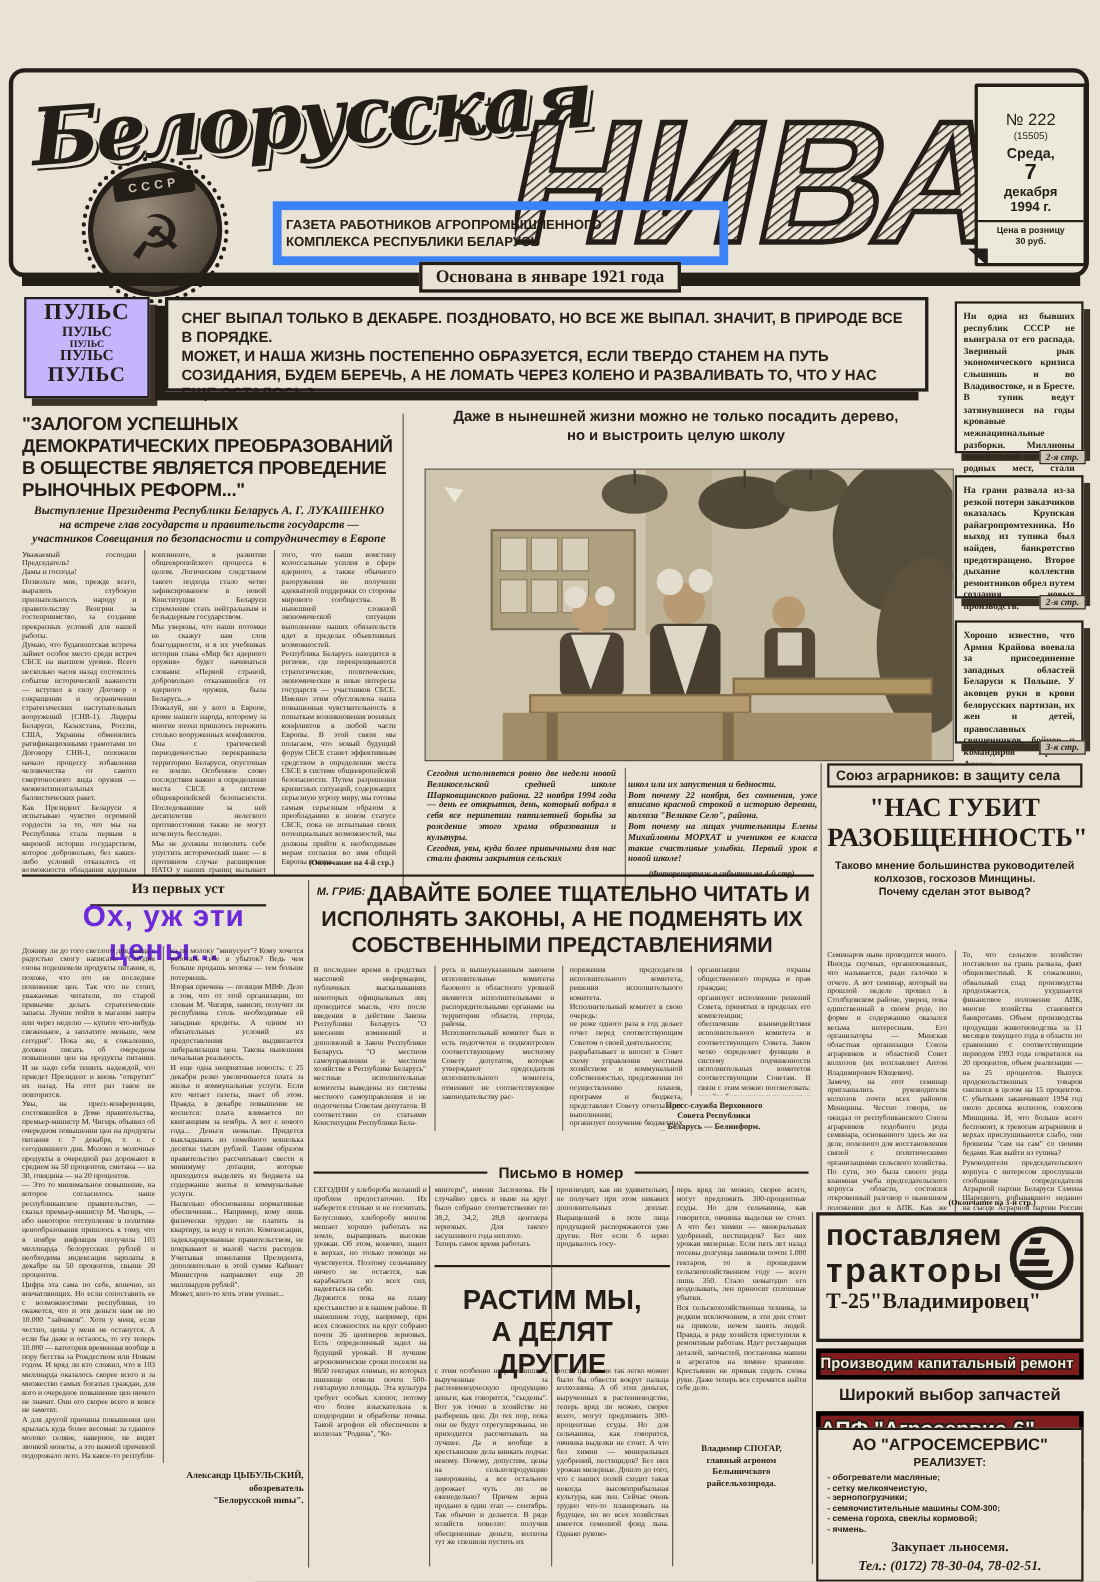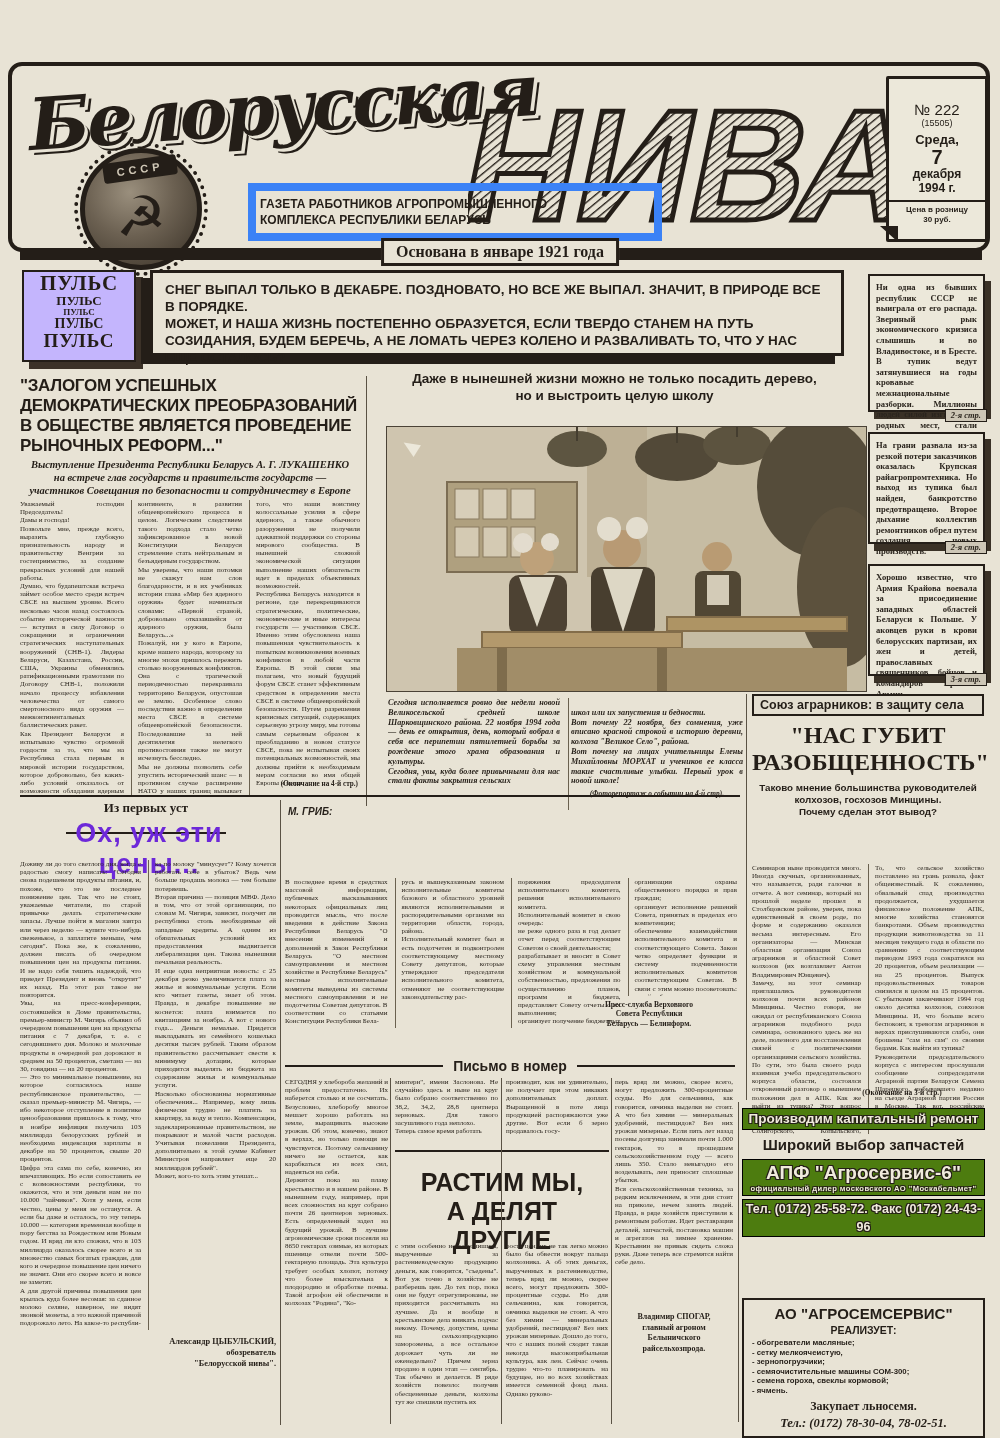--- a/index.html
+++ b/index.html
@@ -75,22 +75,22 @@
   
   #agr-kick{left:752px;top:694px;width:232px;border:2px solid #241e18;background:#e3ded0;box-sizing:border-box;
     font-family:"Liberation Sans",sans-serif;font-weight:bold;font-size:12.5px;padding:2px 6px;color:#241e18;}
   #agr-h{left:752px;top:722px;width:232px;text-align:center;font-weight:bold;font-size:24px;line-height:27px;
     white-space:pre-line;color:#241e18;font-family:"Liberation Serif",serif;}
   #agr-sub{left:752px;top:782px;width:232px;text-align:center;font-family:"Liberation Sans",sans-serif;
     font-weight:bold;font-size:9.8px;line-height:12px;white-space:pre-line;color:#241e18;}
   #agr-cols{left:752px;top:864px;width:232px;height:270px;justify-content:space-between;}
   #agr-more{left:820px;top:1088px;width:164px;font-weight:bold;font-size:7.4px;text-align:center;color:#241e18;}
   
-  #prices-rub{left:66px;top:800px;width:160px;text-align:center;font-weight:bold;font-size:13px;
-    border-bottom:2px solid #241e18;padding-bottom:16px;color:#241e18;}
+  #prices-rub{left:82px;top:800px;width:160px;text-align:center;font-weight:bold;font-size:13px;
+    border-bottom:2px solid #241e18;padding-bottom:6px;color:#241e18;}
   #prices-h{left:22px;top:818px;width:254px;text-align:center;font-family:"Liberation Sans",sans-serif;
     font-weight:bold;font-size:27px;letter-spacing:1px;color:#6d28d9;}
   #prices-cols{left:20px;top:860px;width:256px;height:470px;}
   #prices-sig{left:130px;top:1336px;width:146px;text-align:right;font-weight:bold;font-size:8.4px;
     line-height:11px;white-space:pre-line;color:#241e18;}
   
   #grib-by{left:288px;top:806px;width:80px;font-family:"Liberation Sans",sans-serif;font-weight:bold;
     font-style:italic;font-size:10px;color:#241e18;}
   #grib-h{left:285px;top:802px;width:452px;text-align:center;text-indent:48px;font-family:"Liberation Sans",sans-serif;
     font-weight:bold;font-size:19.5px;line-height:23px;color:#241e18;}
@@ -106,21 +106,21 @@
     padding-top:16px;white-space:pre-line;color:#241e18;box-sizing:border-box;}
   #letter-sig{left:615px;top:1312px;width:118px;text-align:center;font-weight:bold;font-size:8px;line-height:10.5px;
     white-space:pre-line;color:#241e18;}
   
   #tractor{left:742px;top:1102px;width:243px;}
   #tractor .box{border:3px solid #241e18;padding:4px 6px;position:relative;height:118px;box-sizing:border-box;background:#e8e3d5;}
   #tractor .l1{font-family:"Liberation Sans",sans-serif;font-weight:bold;font-size:27px;line-height:29px;color:#241e18;}
   #tractor .l2{font-family:"Liberation Sans",sans-serif;font-weight:bold;font-size:31px;line-height:33px;letter-spacing:2px;color:#241e18;}
   #tractor .l3{font-family:"Liberation Serif",serif;font-weight:bold;font-size:20px;line-height:24px;color:#241e18;white-space:nowrap;}
   #tractor .logo{position:absolute;right:4px;top:8px;}
-  .band{background:#4d7c0f;border:1px solid #000000;text-align:center;font-family:"Liberation Sans",sans-serif;
+  .band{background:#7f1d1d;border:4px solid #000000;font-family:"Liberation Sans",sans-serif;
     font-weight:bold;color:#f0ebdc;text-shadow:1px 1px 0 #241e18,-1px -1px 0 #241e18,1px -1px 0 #241e18,-1px 1px 0 #241e18;}
   #band1{margin-top:6px;font-size:13.5px;line-height:20px;}
   #zap{margin-top:6px;text-align:center;font-family:"Liberation Sans",sans-serif;font-weight:bold;font-size:15px;color:#241e18;}
   #band2{margin-top:6px;font-size:19px;line-height:22px;padding:2px 0;}
   #band2 .dealer{font-size:7.6px;line-height:9px;letter-spacing:.4px;}
   #band3{margin-top:3px;font-size:12.5px;line-height:18px;}
   #agrosem{left:742px;top:1298px;width:243px;border:2px solid #241e18;background:#e8e3d5;
     padding:5px 8px;box-sizing:border-box;color:#241e18;}
   #agrosem .t{font-family:"Liberation Sans",sans-serif;font-weight:bold;font-size:15px;text-align:center;}
   #agrosem .s{font-family:"Liberation Sans",sans-serif;font-weight:bold;font-size:10.5px;text-align:center;margin:2px 0;}
@@ -318,20 +318,21 @@
 Вторая причина — позиция МВФ. Дело в том, что от этой организации, по словам М. Чигиря, зависит, получит ли республика столь необходимые ей западные кредиты. А одним из обязательных условий их предоставления выдвигается либерализация цен. Такова нынешняя печальная реальность.
 И еще одна неприятная новость: с 25 декабря резко увеличивается плата за жилье и коммунальные услуги. Если кто читает газеты, знает об этом. Правда, в декабре повышение не коснется: плата взимается по квитанциям за ноябрь. А вот с нового года... Деньги немалые. Придется выкладывать из семейного кошелька десятки тысяч рублей. Таким образом правительство рассчитывает свести к минимуму дотации, которые приходится выделять из бюджета на содержание жилья и коммунальные услуги.
 Насколько обоснованны нормативные обеспечения... Например, кому лишь физически трудно не платить за квартиру, за воду и тепло. Компенсации, задекларированные правительством, не покрывают и малой части расходов. Учитывая пожелания Президента, дополнительно к этой сумме Кабинет Министров направляет еще 20 миллиардов рублей".
 Может, кого-то хоть этим утешат...</div>
   </div>
   <div class="abs" id="prices-sig">Александр ЦЫБУЛЬСКИЙ,
 обозреватель
 "Белорусской нивы".</div>
 
   <div class="abs" id="grib-by">М. ГРИБ:</div>
+  <div class="abs" id="grib-h">ДАВАЙТЕ БОЛЕЕ ТЩАТЕЛЬНО ЧИТАТЬ И ИСПОЛНЯТЬ ЗАКОНЫ, А НЕ ПОДМЕНЯТЬ ИХ СОБСТВЕННЫМИ ПРЕДСТАВЛЕНИЯМИ</div>
   <div class="abs cols" id="grib-cols">
     <div class="bt">В последнее время в средствах массовой информации, публичных высказываниях некоторых официальных лиц проводится мысль, что после введения в действие Закона Республики Беларусь "О внесении изменений и дополнений в Закон Республики Беларусь "О местном самоуправлении и местном хозяйстве в Республике Беларусь" местные исполнительные комитеты выведены из системы местного самоуправления и не подотчетны Советам депутатов. В соответствии со статьями Конституции Республики Бела-</div>
     <div class="bt">русь и вышеуказанным законом исполнительные комитеты базового и областного уровней являются исполнительными и распорядительными органами на территории области, города, района.
 Исполнительный комитет был и есть подотчетен и подконтролен соответствующему местному Совету депутатов, которые утверждают председателя исполнительного комитета, отменяют не соответствующие законодательству рас-</div>
     <div class="bt">поряжения председателя исполнительного комитета, решения исполнительного комитета.
 Исполнительный комитет в свою очередь:
 не реже одного раза в год делает отчет перед соответствующим Советом о своей деятельности;
 разрабатывает и вносит в Совет схему управления местным хозяйством и коммунальной собственностью, предложения по осуществлению планов, программ и бюджета, представляет Совету отчеты о их выполнении;
 организует получение бюджетных и иных доходов местного Совета и их использование по целевому назначению;</div>
     <div class="bt" style="height:118px">организации охраны общественного порядка и прав граждан;
@@ -363,20 +364,34 @@
 главный агроном
 Белыничского
 райсельхозпрода.</div>
 
   <div class="abs vrule" style="left:390px;top:1078px;height:346px;"></div>
   <div class="abs vrule" style="left:501px;top:1078px;height:346px;"></div>
   <div class="abs vrule" style="left:611px;top:1078px;height:346px;"></div>
   <div class="abs vrule" style="left:738px;top:1102px;height:320px;"></div>
 
   <div class="abs" id="tractor">
+    <div class="box">
+      <div class="l1">поставляем</div>
+      <div class="l2">тракторы</div>
+      <div class="l3">Т-25"Владимировец"</div>
+      <svg class="logo" width="62" height="62" viewBox="0 0 62 62">
+        <circle cx="31" cy="31" r="26" fill="none" stroke="#241e18" stroke-width="6"></circle>
+        <g>
+          <rect x="24" y="12" width="10" height="6" fill="#241e18" transform="skewX(-14)"></rect>
+          <rect x="22" y="22" width="18" height="6" fill="#241e18" transform="skewX(-14)"></rect>
+          <rect x="20" y="32" width="26" height="6" fill="#241e18" transform="skewX(-14)"></rect>
+          <rect x="18" y="42" width="34" height="6" fill="#241e18" transform="skewX(-14)"></rect>
+        </g>
+      </svg>
+    </div>
     <div class="band" id="band1">Производим капитальный ремонт</div>
     <div id="zap">Широкий выбор запчастей</div>
     <div class="band" id="band2">
       <div>АПФ "Агросервис-6"</div>
       <div class="dealer">официальный дилер московского АО "Москабельмет"</div>
     </div>
     <div class="band" id="band3">Тел. (0172) 25-58-72. Факс (0172) 24-43-96</div>
   </div>
 
   <div class="abs" id="agrosem">

